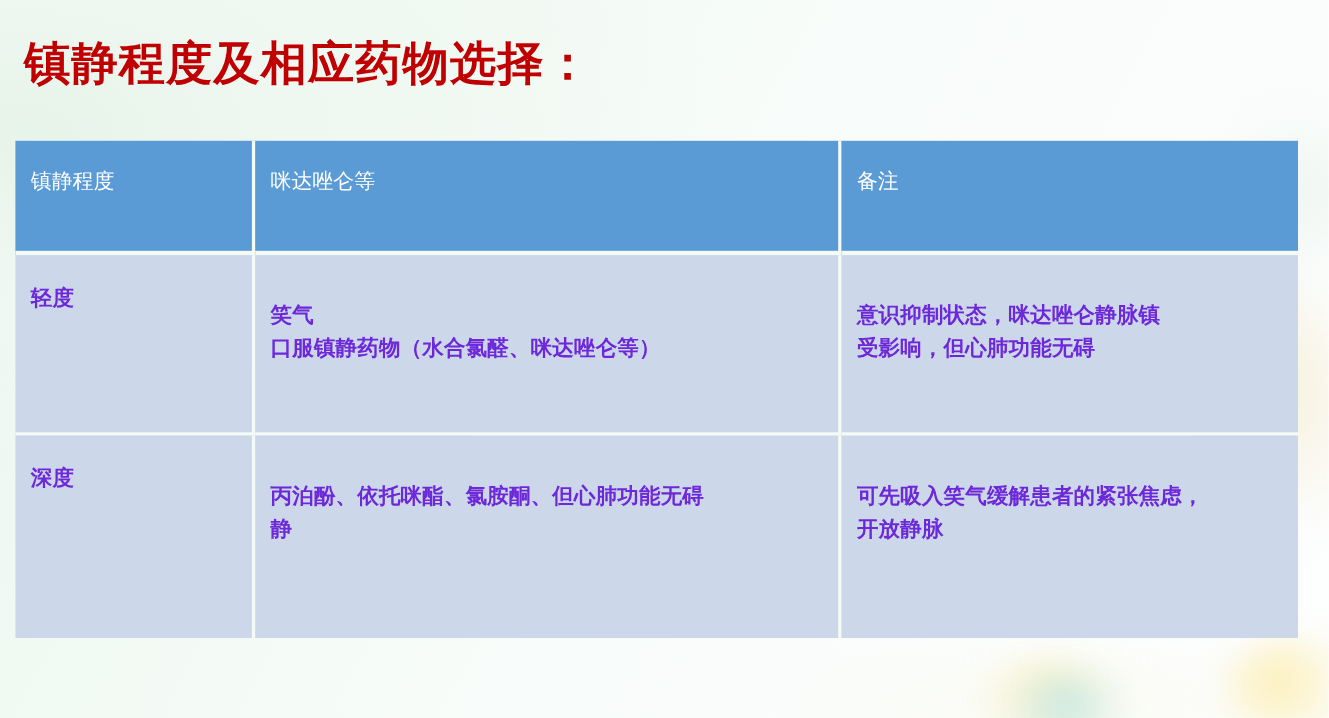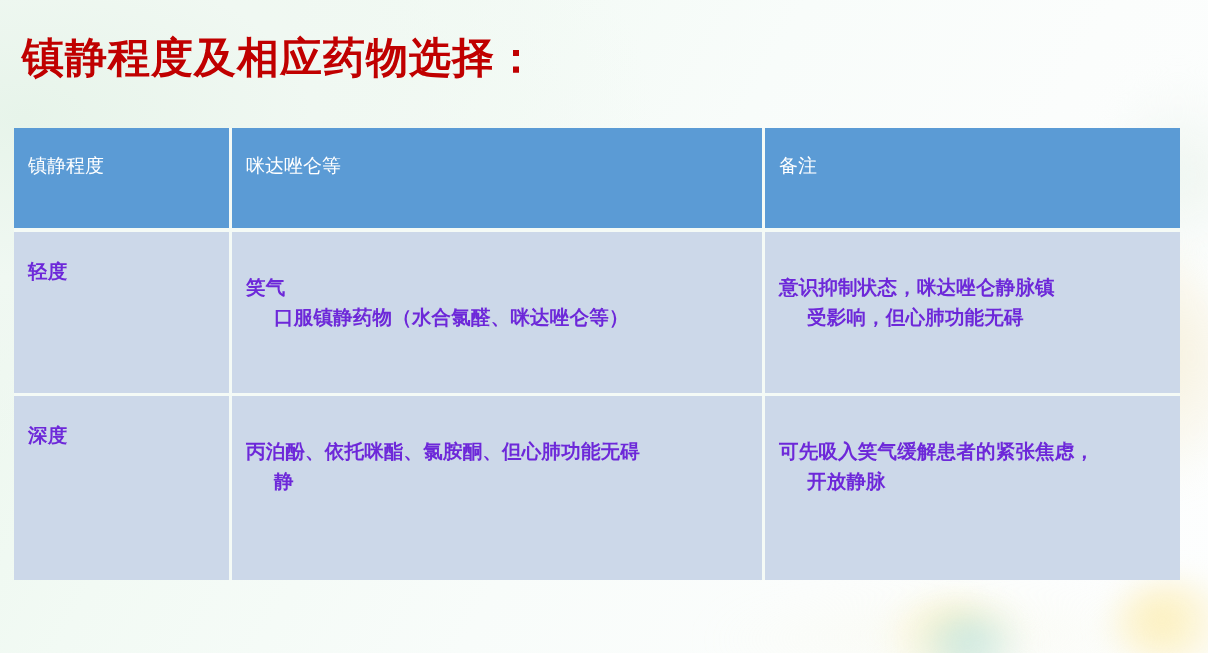--- a/index.html
+++ b/index.html
@@ -129,21 +129,21 @@
     font-size: 19.5px;
     font-weight: 700;
     line-height: 1.42;
     letter-spacing: .2px;
   }
   .sed-table tbody tr.row-mild td { height: 125px; }
   .sed-table tbody tr.row-moderate td { height: 102px; }
   .sed-table tbody tr.row-deep td { height: 148px; border-bottom: none; }
 
   .cell-line { display: block; margin-top: 16px; }
-  .cell-line + .cell-line { margin-top: 2px; margin-left: 28px; }
+  .cell-line + .cell-line { margin-top: 2px; }
 
   .col-level { width: 218px; }
   .col-drug  { width: 533px; }
   .col-note  { width: 415px; }
 </style>
 </head>
 <body>
 
 <div id="slide">
 

